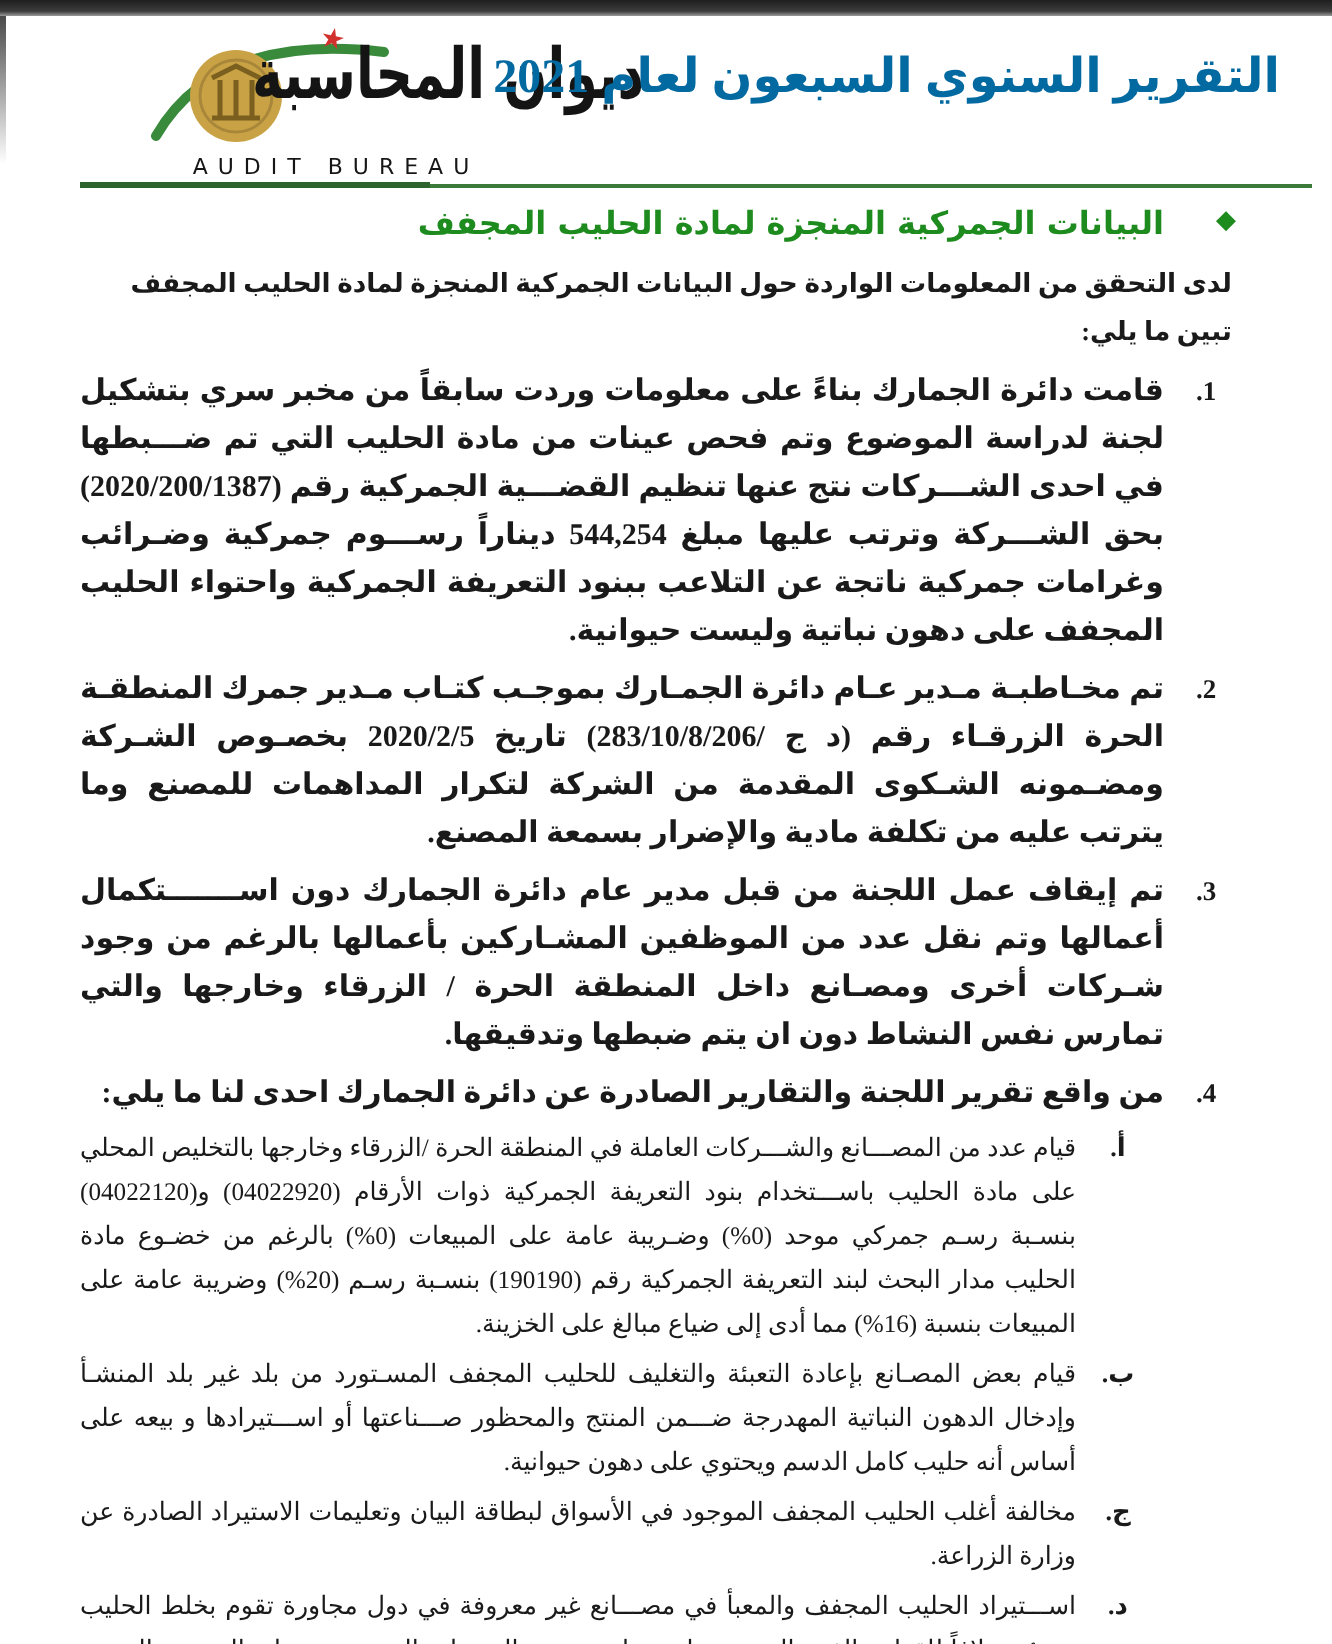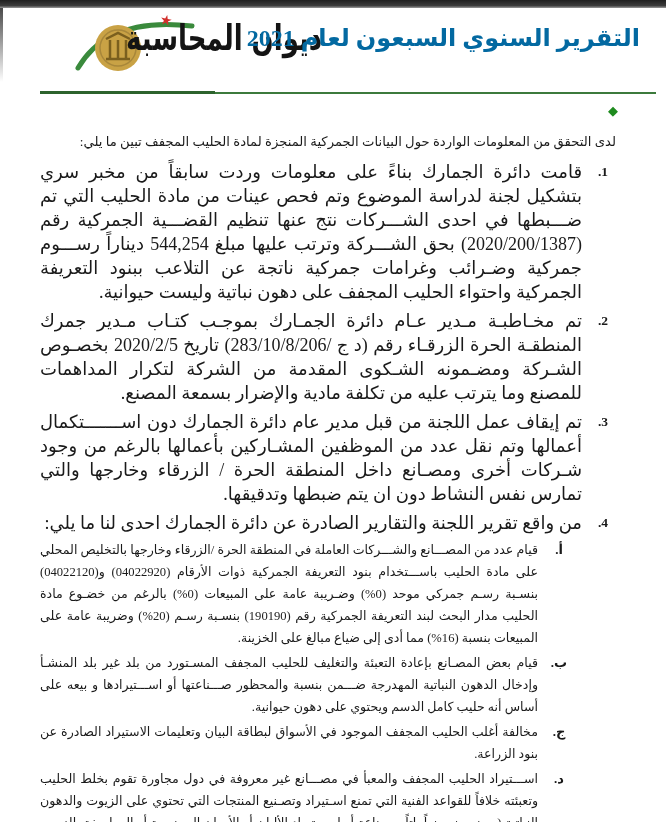--- a/index.html
+++ b/index.html
@@ -26,24 +26,24 @@
     font-weight:bold;font-size:24px;color:#0369a1;white-space:nowrap;direction:rtl;}
   
   .rule-l{position:absolute;top:91px;left:40px;width:175px;height:3px;background:#2d632d;}
   .rule-r{position:absolute;top:92px;left:215px;width:441px;height:2px;background:#3c7a3c;}
   
   .content{position:absolute;top:100px;left:40px;right:48px;direction:rtl;text-align:right;}
   .section-row{display:flex;align-items:center;gap:26px;height:22px;margin-bottom:8px;}
   .diamond{color:#1e8b1e;font-size:13px;font-family:"DejaVu Sans",sans-serif;line-height:22px;}
   .section-title{margin:0;font-size:16px;font-weight:bold;color:#1e8b1e;
     font-family:"DejaVu Sans",sans-serif;letter-spacing:-0.2px;}
-  .intro{margin:0 2px 6px 0;font-weight:normal;font-size:13.2px;line-height:24px;}
+  .intro{margin:0 2px 6px 0;font-weight:bold;font-size:13.2px;line-height:24px;}
   .item{display:flex;gap:6px;margin-bottom:5px;}
   .item .num{flex:none;width:30px;text-align:center;font-weight:bold;font-size:13.5px;line-height:24px;}
-  .item .txt{flex:1;font-weight:normal;font-size:18px;line-height:24px;
+  .item .txt{flex:1;font-weight:bold;font-size:15px;line-height:24px;
     text-align:justify;text-align-last:right;}
   .sub{display:flex;gap:8px;margin-right:46px;margin-bottom:3px;}
   .sub .let{flex:none;width:26px;text-align:center;font-weight:bold;font-size:13px;line-height:22px;}
   .sub .txt{flex:1;font-weight:normal;font-size:12.6px;line-height:22px;
     text-align:justify;text-align-last:right;}
 </style>
 </head>
 <body>
 
 <div class="top-bar"></div>
@@ -57,28 +57,30 @@
     <g stroke="#7a5f1e" stroke-width="2.5">
       <line x1="46" y1="30" x2="46" y2="48"></line>
       <line x1="54" y1="30" x2="54" y2="48"></line>
       <line x1="62" y1="30" x2="62" y2="48"></line>
       <path d="M42,29 L54,23 L66,29" fill="none"></path>
       <line x1="42" y1="49" x2="66" y2="49"></line>
     </g>
   </svg>
   <span class="logo-star">★</span>
   <div class="logo-arabic">ديوان المحاسبة</div>
+  <div class="logo-latin">AUDIT BUREAU</div>
 </div>
 <div class="report-title">التقرير السنوي السبعون لعام 2021</div>
 <div class="rule-l"></div>
 <div class="rule-r"></div>
 
 <main class="content">
   <div class="section-row">
     <span class="diamond">◆</span>
+    <h1 class="section-title">البيانات الجمركية المنجزة لمادة الحليب المجفف</h1>
   </div>
 
   <p class="intro">لدى التحقق من المعلومات الواردة حول البيانات الجمركية المنجزة لمادة الحليب المجفف تبين ما يلي:</p>
 
   <div class="item">
     <div class="num">1.</div>
     <div class="txt">قامت دائرة الجمارك بناءً على معلومات وردت سابقاً من مخبر سري بتشكيل لجنة لدراسة الموضوع وتم فحص عينات من مادة الحليب التي تم ضـــبطها في احدى الشـــركات نتج عنها تنظيم القضـــية الجمركية رقم (2020/200/1387) بحق الشـــركة وترتب عليها مبلغ 544,254 ديناراً رســـوم جمركية وضـرائب وغرامات جمركية ناتجة عن التلاعب ببنود التعريفة الجمركية واحتواء الحليب المجفف على دهون نباتية وليست حيوانية.</div>
   </div>
   <div class="item">
     <div class="num">2.</div>
@@ -92,23 +94,23 @@
     <div class="num">4.</div>
     <div class="txt">من واقع تقرير اللجنة والتقارير الصادرة عن دائرة الجمارك احدى لنا ما يلي:</div>
   </div>
 
   <div class="sub">
     <div class="let">أ.</div>
     <div class="txt">قيام عدد من المصـــانع والشـــركات العاملة في المنطقة الحرة /الزرقاء وخارجها بالتخليص المحلي على مادة الحليب باســـتخدام بنود التعريفة الجمركية ذوات الأرقام (04022920) و(04022120) بنسـبة رسـم جمركي موحد (0%) وضـريبة عامة على المبيعات (0%) بالرغم من خضـوع مادة الحليب مدار البحث لبند التعريفة الجمركية رقم (190190) بنسـبة رسـم (20%) وضريبة عامة على المبيعات بنسبة (16%) مما أدى إلى ضياع مبالغ على الخزينة.</div>
   </div>
   <div class="sub">
     <div class="let">ب.</div>
-    <div class="txt">قيام بعض المصـانع بإعادة التعبئة والتغليف للحليب المجفف المسـتورد من بلد غير بلد المنشـأ وإدخال الدهون النباتية المهدرجة ضـــمن بنسبة والمحظور صـــناعتها أو اســـتيرادها و بيعه على أساس أنه حليب كامل الدسم ويحتوي على دهون حيوانية.</div>
+    <div class="txt">قيام بعض المصـانع بإعادة التعبئة والتغليف للحليب المجفف المسـتورد من بلد غير بلد المنشـأ وإدخال الدهون النباتية المهدرجة ضـــمن المنتج والمحظور صـــناعتها أو اســـتيرادها و بيعه على أساس أنه حليب كامل الدسم ويحتوي على دهون حيوانية.</div>
   </div>
   <div class="sub">
     <div class="let">ج.</div>
-    <div class="txt">مخالفة أغلب الحليب المجفف الموجود في الأسواق لبطاقة البيان وتعليمات الاستيراد الصادرة عن بنود الزراعة.</div>
+    <div class="txt">مخالفة أغلب الحليب المجفف الموجود في الأسواق لبطاقة البيان وتعليمات الاستيراد الصادرة عن وزارة الزراعة.</div>
   </div>
   <div class="sub">
     <div class="let">د.</div>
     <div class="txt">اســـتيراد الحليب المجفف والمعبأ في مصـــانع غير معروفة في دول مجاورة تقوم بخلط الحليب وتعبئته خلافاً للقواعد الفنية التي تمنع اسـتيراد وتصـنيع المنتجات التي تحتوي على الزيوت والدهون النباتية (حيث يمنع منعاً باتاً صـــناعة أو اســـتيراد الألبان أو الأجبان الممزوجة أو المطبوخة بالزيوت أو الدهون النباتية) وفقاً لما جاء بكتاب مدير عام المؤســـسة العامة للغذاء والدواء رقم (24770/17/2/3) تاريخ 2016/6/8.</div>
   </div>
 </main>
 
 </body></html>

